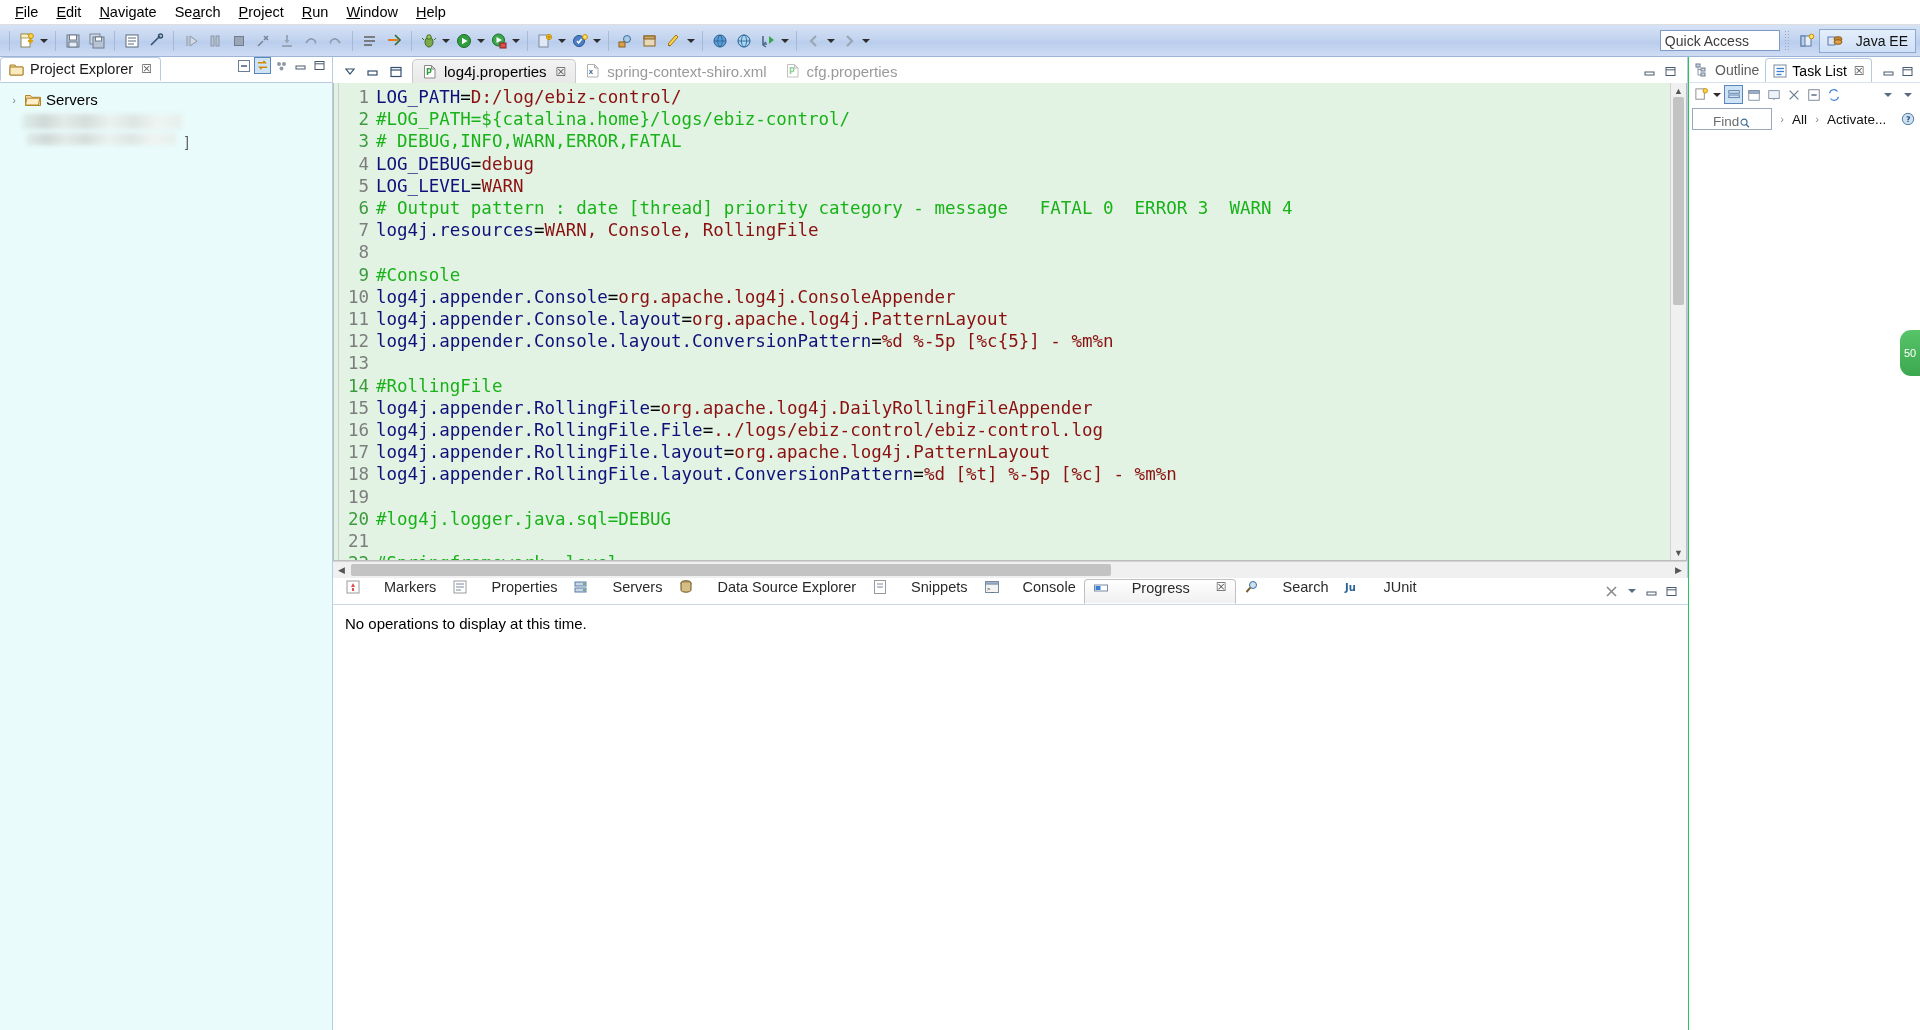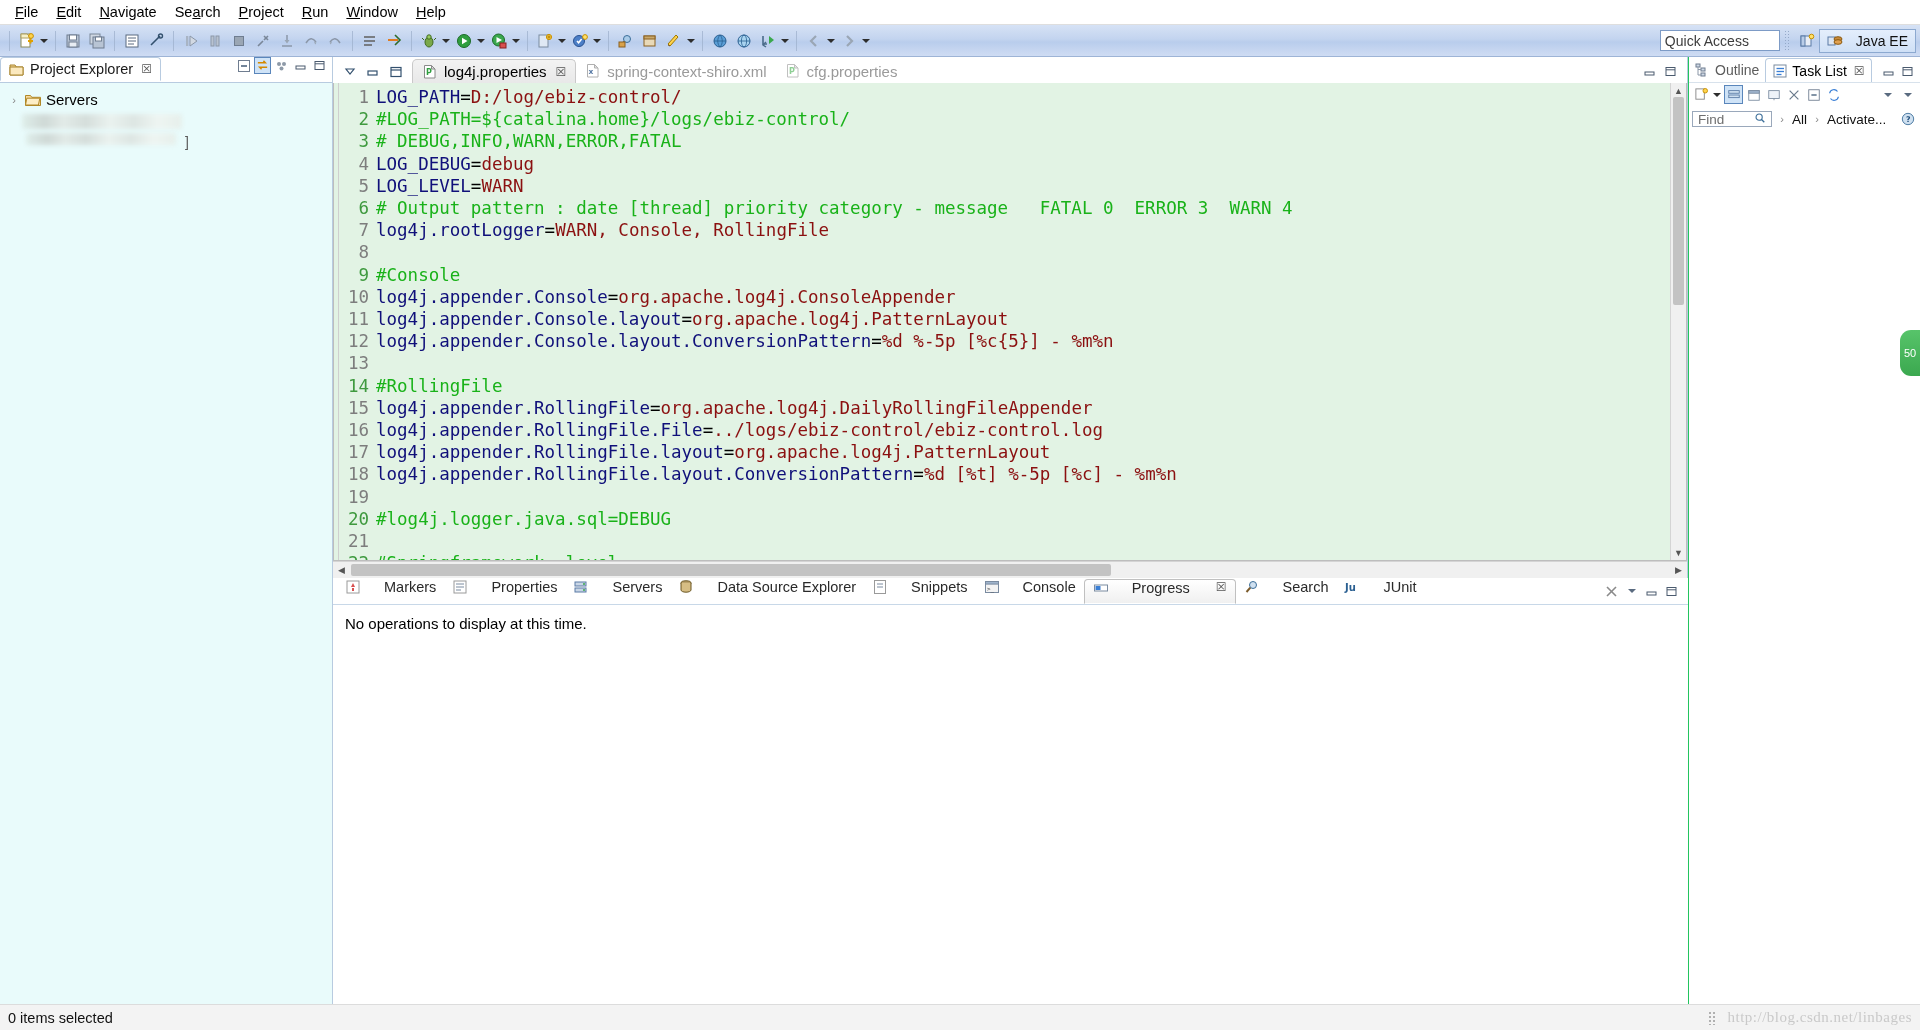--- a/index.html
+++ b/index.html
@@ -154,22 +154,22 @@
   .right{width:232px;flex:none;display:flex;flex-direction:column;background:#0ea5e9;
          border-left:1px solid #22c55e;}
   .r-tabrow{height:25px;display:flex;align-items:flex-end;flex:none;background:#fff;position:relative;}
   .r-tab{display:flex;align-items:center;gap:4px;height:24px;padding:0 6px;font-size:14px;white-space:nowrap;}
   .r-tab.active{background:#fff;border:1px solid #b8cbe0;border-bottom:none;border-radius:4px 4px 0 0;color:#000;}
   .r-tab.inactive{color:#5c5c5c;}
   .r-toolrow{height:24px;display:flex;align-items:center;gap:1px;padding:2px 3px;flex:none;
              border-top:1px solid #d8e2ec;background:#fff;}
   .rtool{width:19px;height:19px;display:flex;align-items:center;justify-content:center;}
   .r-findrow{height:26px;display:flex;align-items:center;gap:4px;padding:1px 3px;flex:none;background:#fff;}
-  .findbox{width:80px;height:16px;border:1px solid #9aa8bb;background:#fff;display:flex;
-           align-items:flex-start;padding:0 5px;font-size:13.5px;color:#6e6e6e;}
+  .findbox{width:80px;height:22px;border:1px solid #9aa8bb;background:#fff;display:flex;
+           align-items:flex-end;padding:0 20px;font-size:13.5px;color:#6e6e6e;}
   .r-body{flex:1;background:#fff;}
   .r-lbl{font-size:13.5px;color:#111;white-space:nowrap;}
 
   
   .statusbar{height:26px;flex:none;display:flex;align-items:center;
              background:#f3f3f3;border-top:1px solid #dcdcdc;padding:0 8px;font-size:14.5px;color:#111;}
   .st-right{margin-left:auto;display:flex;align-items:center;gap:12px;}
   .watermark{font-family:"Liberation Serif",serif;font-size:15px;color:#c9c9c9;letter-spacing:.5px;}
   .dots{width:8px;height:14px;
     background-image:radial-gradient(#b0b0b0 38%,transparent 39%);background-size:4px 4px;}
@@ -575,21 +575,21 @@
 
         <div class="code-wrap">
           <div class="gutter-left"></div>
           <div class="code-scroll">
             <pre class="code" id="code-out"><span><span class="ln">1</span><span class="k">LOG_PATH</span><span class="eq">=</span><span class="v">D:/log/ebiz-control/</span></span>
 <span><span class="ln g">2</span><span class="cm">#LOG_PATH=${catalina.home}/logs/ebiz-control/</span></span>
 <span><span class="ln g">3</span><span class="cm"># DEBUG,INFO,WARN,ERROR,FATAL</span></span>
 <span><span class="ln">4</span><span class="k">LOG_DEBUG</span><span class="eq">=</span><span class="v">debug</span></span>
 <span><span class="ln">5</span><span class="k">LOG_LEVEL</span><span class="eq">=</span><span class="v">WARN</span></span>
 <span><span class="ln g">6</span><span class="cm"># Output pattern : date [thread] priority category - message   FATAL 0  ERROR 3  WARN 4</span></span>
-<span><span class="ln">7</span><span class="k">log4j.rootLogger</span><span class="eq">=</span><span class="v">WARN, Console, RollingFile</span></span>
+<span><span class="ln">7</span><span class="k">log4j.resources</span><span class="eq">=</span><span class="v">WARN, Console, RollingFile</span></span>
 <span><span class="ln">8</span></span>
 <span><span class="ln g">9</span><span class="cm">#Console</span></span>
 <span><span class="ln">10</span><span class="k">log4j.appender.Console</span><span class="eq">=</span><span class="v">org.apache.log4j.ConsoleAppender</span></span>
 <span><span class="ln">11</span><span class="k">log4j.appender.Console.layout</span><span class="eq">=</span><span class="v">org.apache.log4j.PatternLayout</span></span>
 <span><span class="ln">12</span><span class="k">log4j.appender.Console.layout.ConversionPattern</span><span class="eq">=</span><span class="v">%d %-5p [%c{5}] - %m%n</span></span>
 <span><span class="ln">13</span></span>
 <span><span class="ln g">14</span><span class="cm">#RollingFile</span></span>
 <span><span class="ln">15</span><span class="k">log4j.appender.RollingFile</span><span class="eq">=</span><span class="v">org.apache.log4j.DailyRollingFileAppender</span></span>
 <span><span class="ln">16</span><span class="k">log4j.appender.RollingFile.File</span><span class="eq">=</span><span class="v">../logs/ebiz-control/ebiz-control.log</span></span>
 <span><span class="ln">17</span><span class="k">log4j.appender.RollingFile.layout</span><span class="eq">=</span><span class="v">org.apache.log4j.PatternLayout</span></span>
@@ -822,22 +822,15 @@
               <circle cx="8" cy="8" r="6.5" fill="#cfe0f0" stroke="#3c6e99"></circle>
               <text x="5.6" y="11.5" font-family="DejaVu Sans, sans-serif" font-size="9" fill="#1c4a78" font-weight="bold">?</text>
             </svg>
         </span>
       </div>
 
       <div class="r-body"></div>
     </div>
   </div>
 
-  <div class="statusbar">
-    <span>0 items selected</span>
-    <span class="st-right">
-      <span class="dots"></span>
-      <span class="watermark">http://blog.csdn.net/linbages</span>
-    </span>
-  </div>
 
   <div class="side-badge">50</div>
 </div>
 
 </body></html>

